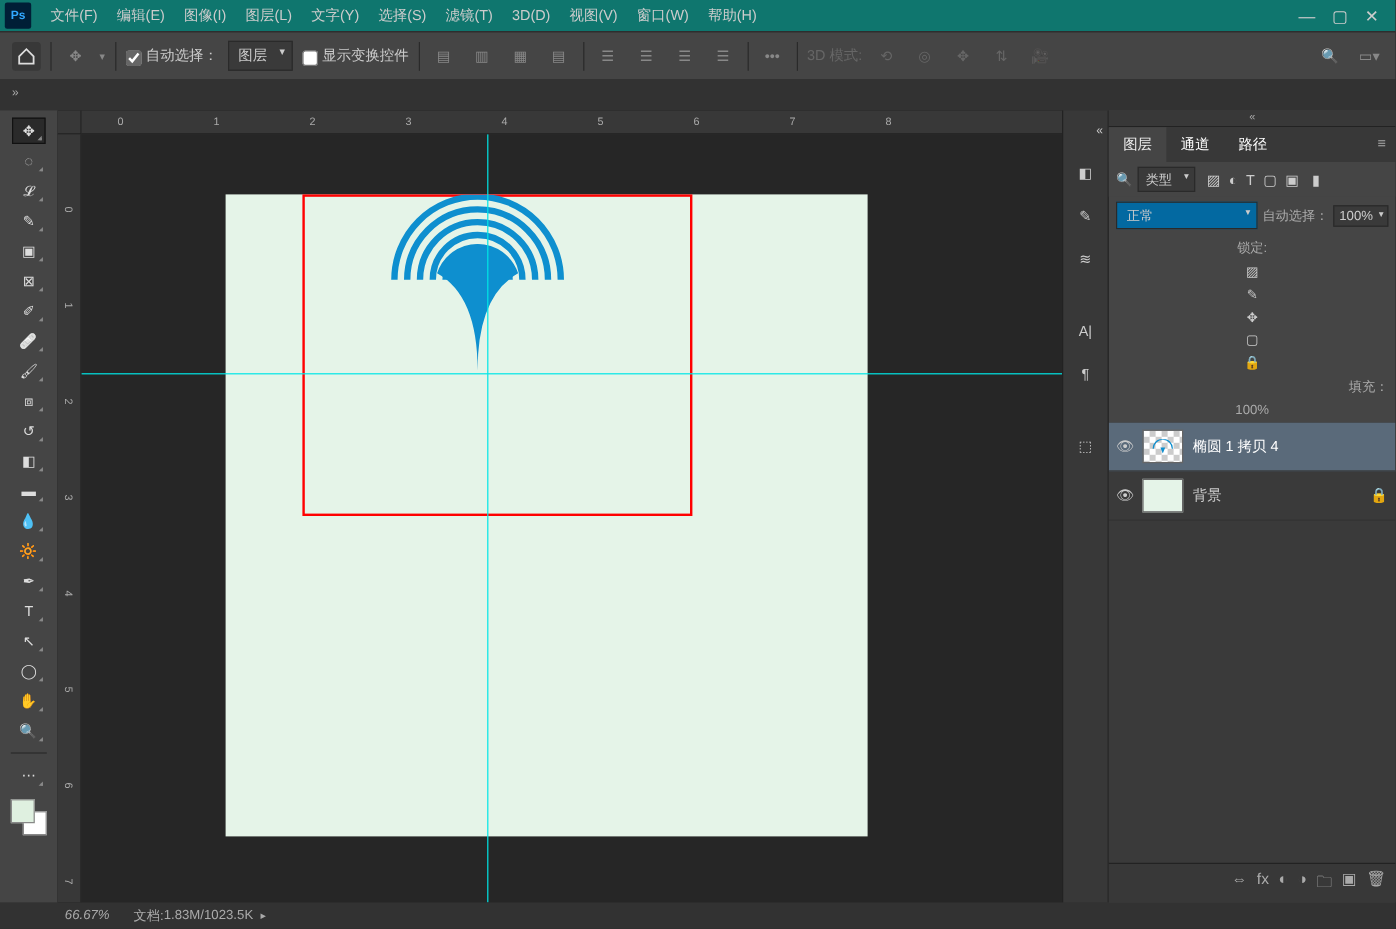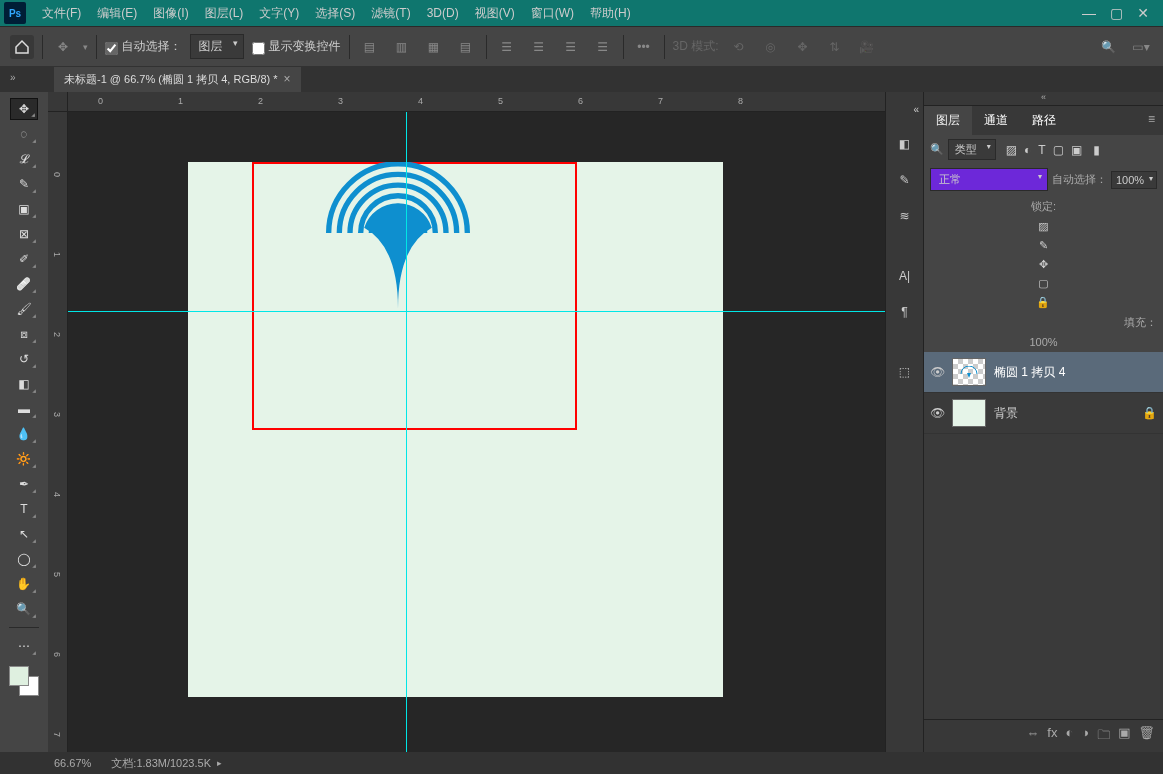--- a/index.html
+++ b/index.html
@@ -54,42 +54,42 @@
 .layers-panel .tabs { display: flex; background: #383838; }
 .layers-panel .ptab { padding: 6px 12px; cursor: pointer; color: #ffffff; font-size:12px;}
 .layers-panel .ptab.active { color: #eee; background:#454545;}
 .layers-panel .ptab-menu { margin-left:auto; padding:6px 8px; color:#aaa;}
 .layers-panel .filter-row { display: flex; align-items: center; padding: 4px 6px; gap: 4px; background:#454545;}
 .layers-panel .filter-dd { background: #3a3a3a; border: 1px solid #2a2a2a; padding: 2px 18px 2px 6px; font-size: 11px; position:relative; flex:0 0 auto;}
 .layers-panel .filter-dd::after{content:"▾"; position:absolute; right:4px; font-size:8px;}
 .layers-panel .filter-icons { display: flex; gap: 7px; margin-left: 6px; color:#ccc;}
 .layers-panel .filter-icons span{cursor:pointer; font-size:12px;}
 .layers-panel .blend-row { display: flex; align-items: center; padding: 4px 6px; gap: 4px; }
-.layers-panel .blend-row .dd { background: #6d28d9; border: 1px solid #2a2a2a; padding: 3px 8px 3px 8px; font-size: 11px; position:relative; flex:1;}
+.layers-panel .blend-row .dd { background: #0369a1; border: 1px solid #2a2a2a; padding: 3px 8px 3px 8px; font-size: 11px; position:relative; flex:1;}
 .layers-panel .blend-row .dd::after{content:"▾"; position:absolute; right:5px; font-size:8px;}
 .layers-panel .blend-row .lbl { font-size:11px; color:#aaa;}
 .layers-panel .blend-row .val { background:#3a3a3a; border:1px solid #2a2a2a; padding:2px 4px; width:46px; font-size:11px; position:relative;}
 .layers-panel .blend-row .val::after{content:"▾"; position:absolute; right:3px; font-size:8px;}
 .layers-panel .lock-row { display: flex; align-items: center; padding: 4px 6px; gap: 6px; font-size:11px; color:#aaa;flex-direction:column;}
 .layers-panel .lock-row .licon { color:#ccc; cursor:pointer;}
 .layers-panel .lock-row .fill-lbl { margin-left:auto;font-family:Liberation Mono, monospace;}
 .layers-panel .layer-list { flex:1; background:#3a3a3a; overflow:auto;}
 .layers-panel .layer { display:flex; align-items:center; padding:6px; gap:8px; border-bottom:1px solid #333;}
 .layers-panel .layer.selected { background:#5a6a7a; color:#fff;}
 .layers-panel .layer .eye { width:14px; height:14px; color:#ccc; cursor:pointer;}
 .layers-panel .layer .thumb { width:34px; height:28px; border:1px solid #666; display:flex; align-items:center; justify-content:center; font-size:9px;}
 .layers-panel .layer .thumb.checker { background: repeating-conic-gradient(#ccc 0 25%, #fff 0 50%) 0 0/10px 10px;}
 .layers-panel .layer .thumb.solid { background:#e5f4e8;}
 .layers-panel .layer .lname { font-size:12px;}
 .layers-panel .layer .lock-ind { margin-left:auto; color:#ccc;}
 .layers-panel .bottom-btns { display:flex; justify-content:flex-end; gap:8px; padding:5px 8px; background:#383838; border-top:1px solid #222;}
 .layers-panel .bottom-btns span { cursor:pointer; color:#aaa; font-size:13px;}
 
 .statusbar { height: 22px; background: #323232; display: flex; align-items: center; font-size: 11px; color: #aaa; padding-left:48px;}
-.statusbar .zoom { padding: 0 20px 0 6px;}
+.statusbar .zoom { padding: 0 20px 0 6px; font-style: italic;}
 
 .fan-logo { position:absolute; top:0px; left:120px; width:180px; height:160px;}
 </style>
 </head>
 <body>
 
 <div class="menubar">
   <div class="ps-logo">Ps</div>
   <div class="menu-item">文件(F)</div>
   <div class="menu-item">编辑(E)</div>
@@ -148,24 +148,20 @@
   <div class="icon-btn disabled">⇅</div>
   <div class="icon-btn disabled">🎥</div>
   <div class="right">
     <div class="icon-btn">🔍</div>
     <div class="icon-btn">▭▾</div>
   </div>
 </div>
 
 <div class="tabbar">
   <span class="tab-expand">»</span>
-  <div class="tab">
-    <span>未标题-1 @ 66.7% (椭圆 1 拷贝 4, RGB/8) *</span>
-    <span class="close">×</span>
-  </div>
 </div>
 
 <div class="main">
 
   <div class="toolbar">
     <div class="tool active">✥</div>
     <div class="tool">◌</div>
     <div class="tool">𝓛</div>
     <div class="tool">✎</div>
     <div class="tool">▣</div>

